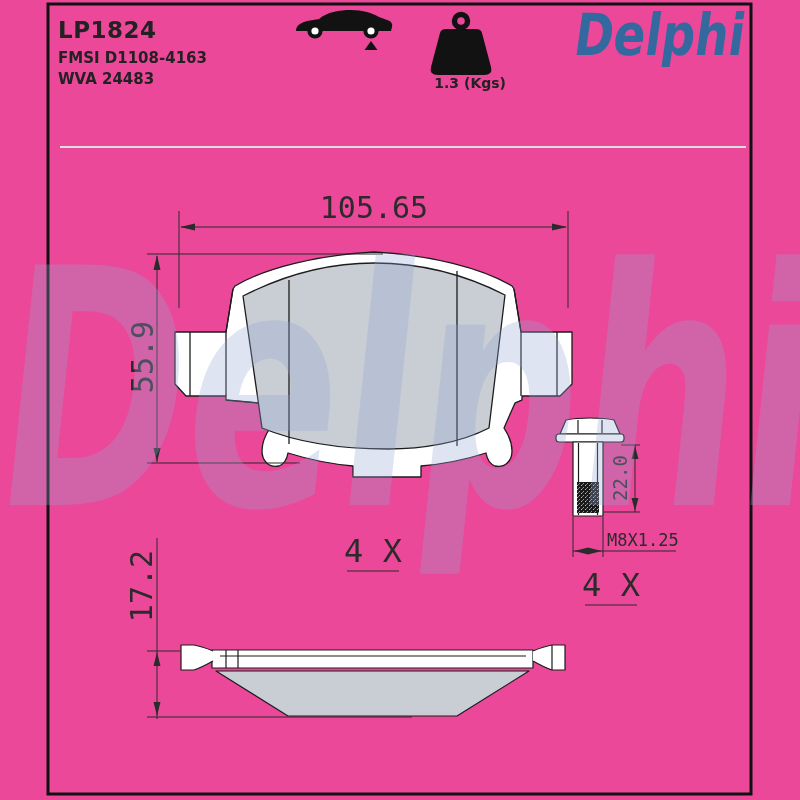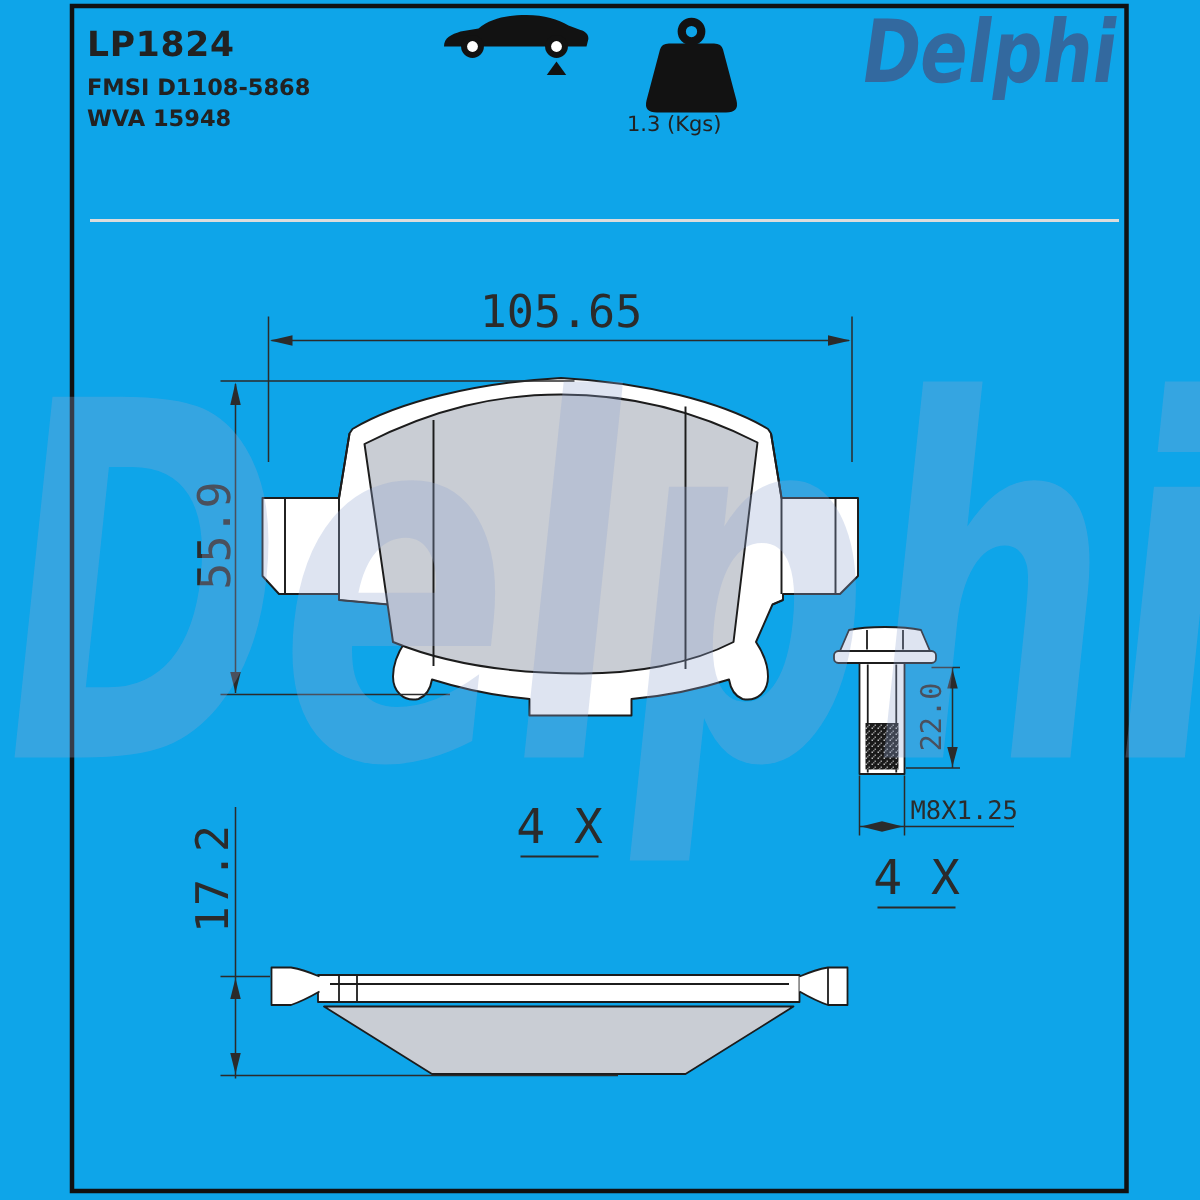--- a/index.html
+++ b/index.html
@@ -1,37 +1,37 @@
 <!DOCTYPE html>
 <html><head>
 <meta charset="utf-8">
 <style>
   html,body{margin:0;padding:0;background:#ffffff;}
-  #stage{position:relative;width:800px;height:800px;background:#0ea5e9;overflow:hidden;
+  #stage{position:relative;width:800px;height:800px;background:#ec4899;overflow:hidden;
          font-family:"DejaVu Sans", sans-serif;color:#1c1c1c;}
   .hdr{position:absolute;left:58px;font-weight:bold;color:#222;}
   #part-number{top:17px;font-size:23px;letter-spacing:.5px;}
   #fmsi{top:49px;font-size:15px;}
   #wva{top:70px;font-size:15px;}
   #approval{top:107px;font-size:15px;}
-  #weight-label{position:absolute;left:418px;top:75px;width:88px;text-align:left;
-                font-size:14px;font-weight:normal;color:#222;}
+  #weight-label{position:absolute;left:418px;top:75px;width:88px;text-align:right;
+                font-size:14px;font-weight:bold;color:#222;}
   #rule{position:absolute;left:60px;top:146px;width:686px;height:0;border-top:2px solid #dcdcdc;}
   svg{position:absolute;left:0;top:0;}
   svg text{user-select:none;}
   .dimtxt{font-family:"DejaVu Sans Mono", monospace;fill:#2b2b2b;}
 </style>
 </head>
 <body>
 
 <div id="stage">
 
   <div id="part-number" class="hdr">LP1824</div>
-  <div id="fmsi" class="hdr">FMSI D1108-5868</div>
-  <div id="wva" class="hdr">WVA 15948</div>
+  <div id="fmsi" class="hdr">FMSI D1108-4163</div>
+  <div id="wva" class="hdr">WVA 24483</div>
   <div id="weight-label">1.3 (Kgs)</div>
   <div id="rule"></div>
 
   <svg width="800" height="800" viewBox="0 0 800 800">
 
     <defs>
       <pattern id="knurl" width="4" height="4" patternUnits="userSpaceOnUse">
         <rect width="4" height="4" fill="#1a1a1a"></rect>
         <rect x="1" y="1" width="1" height="1" fill="#bbb"></rect>
         <rect x="3" y="3" width="1" height="1" fill="#999"></rect>

